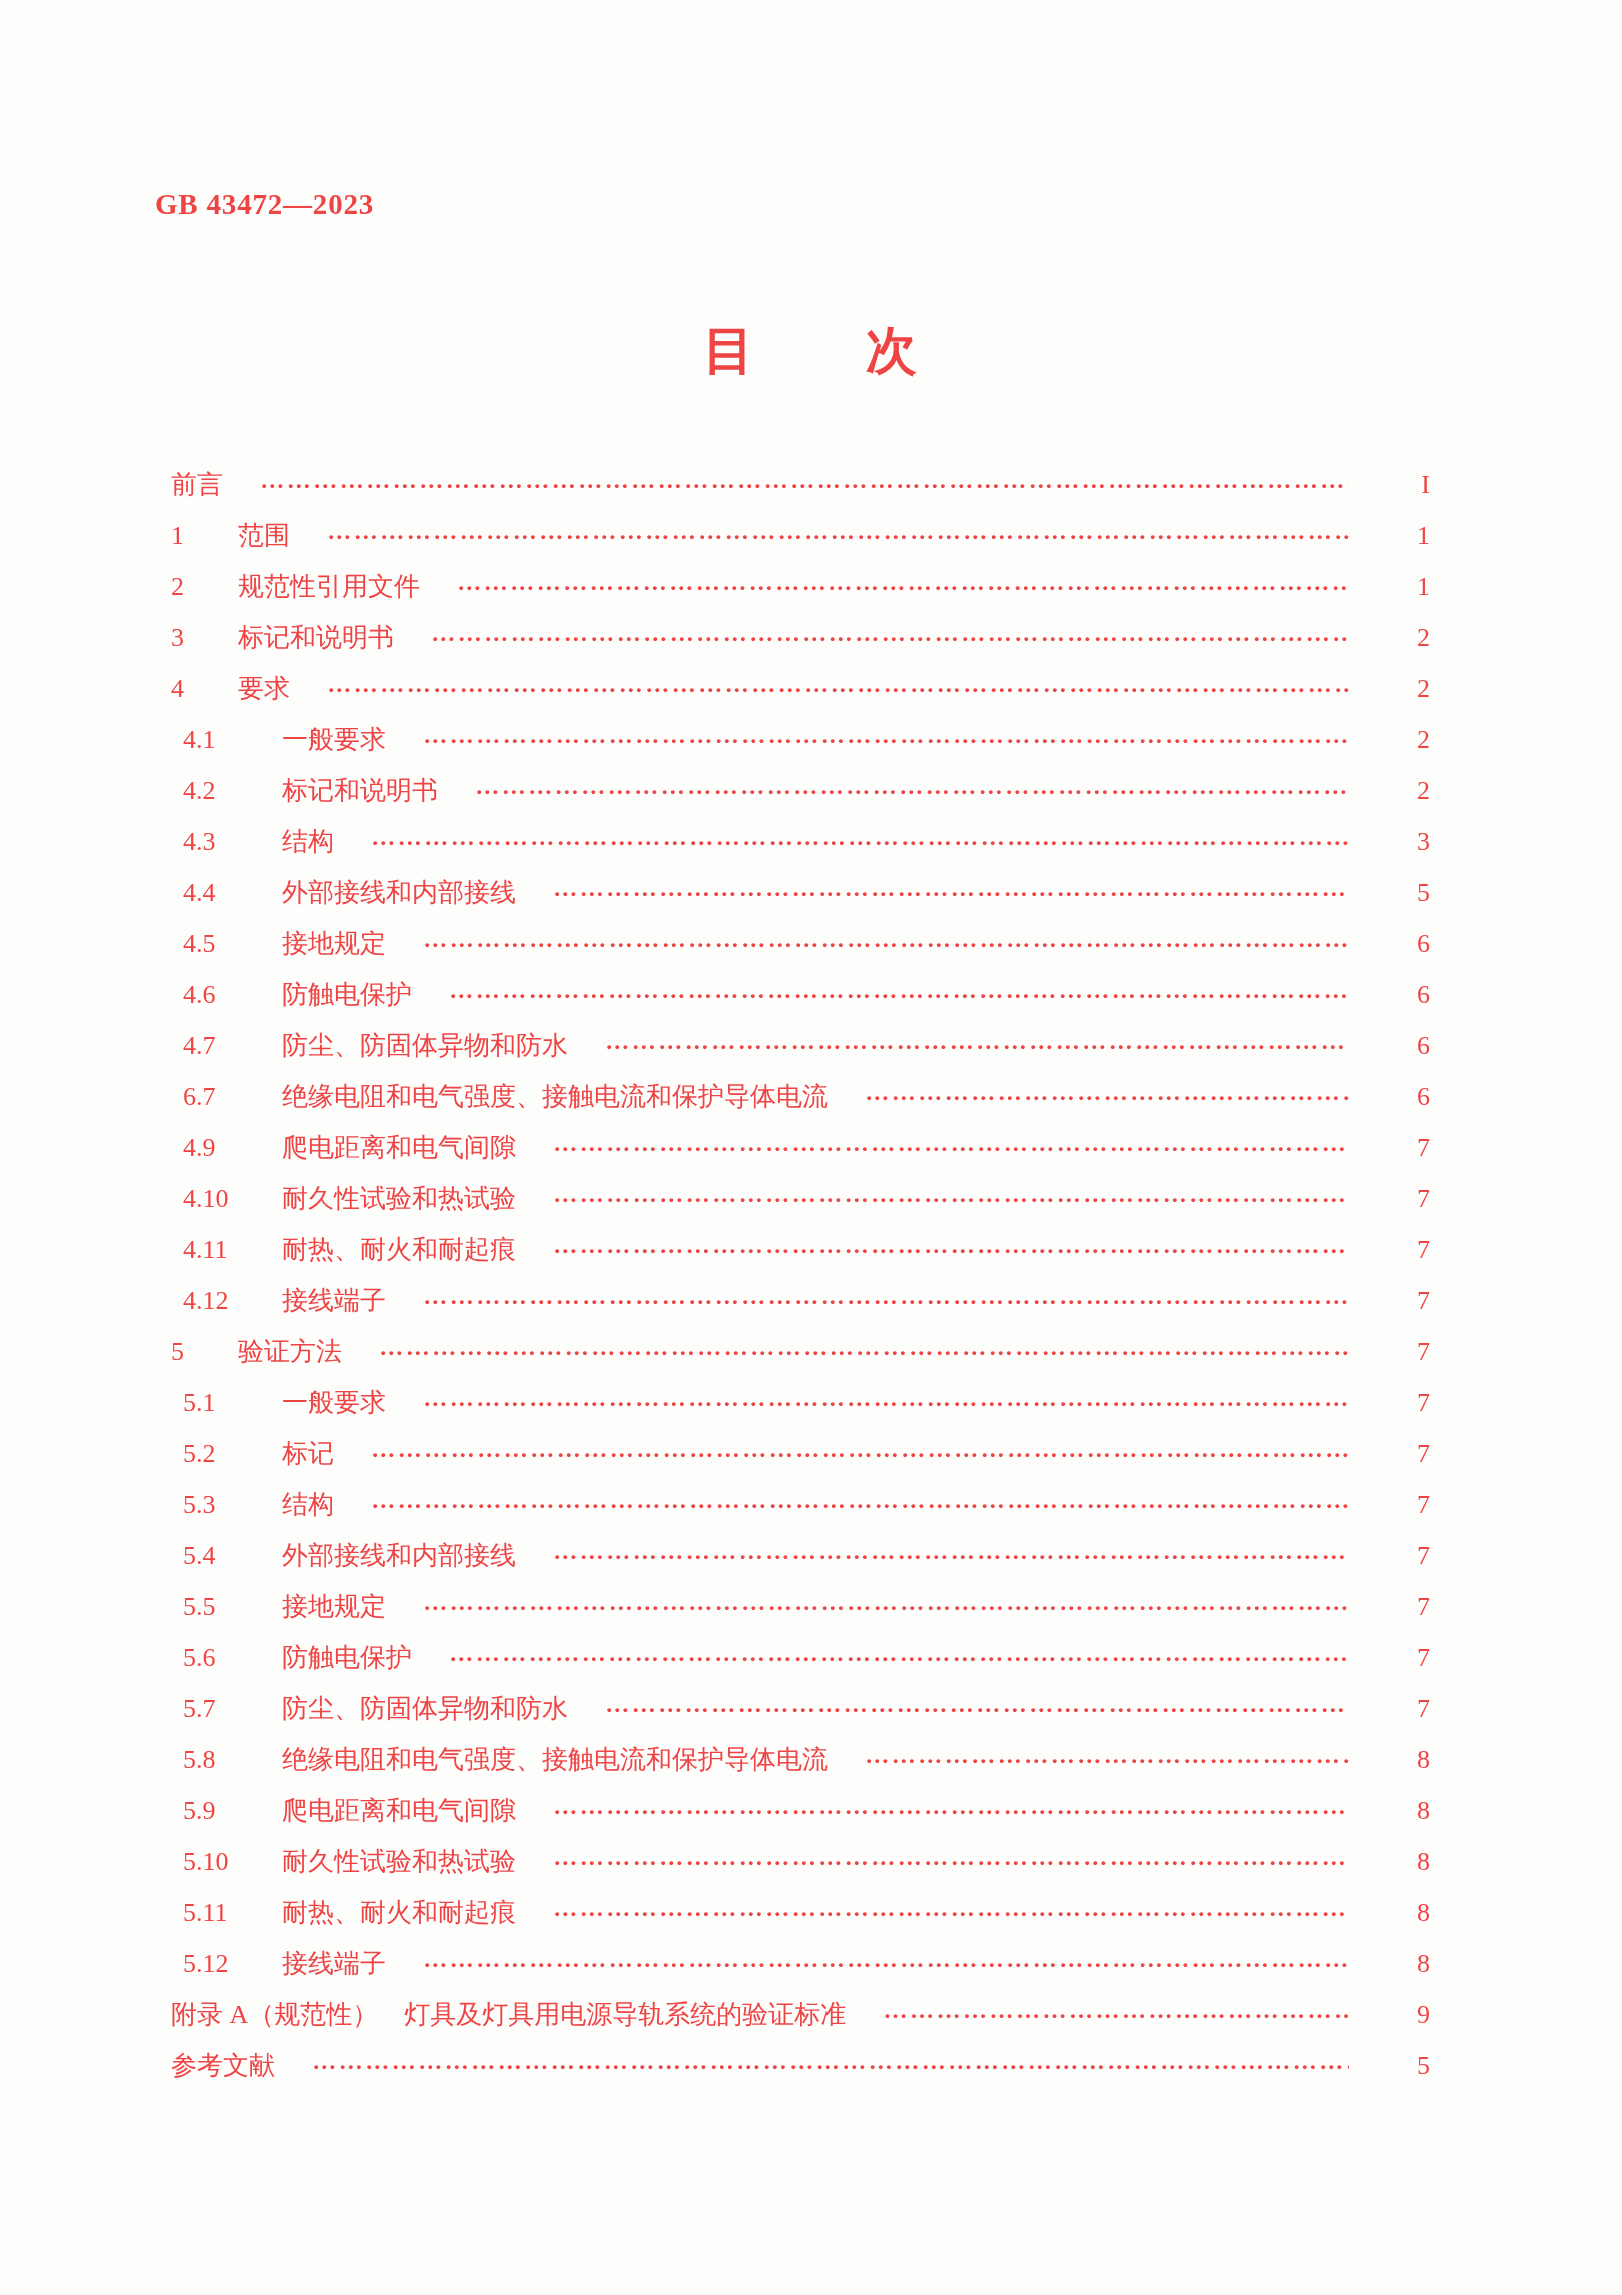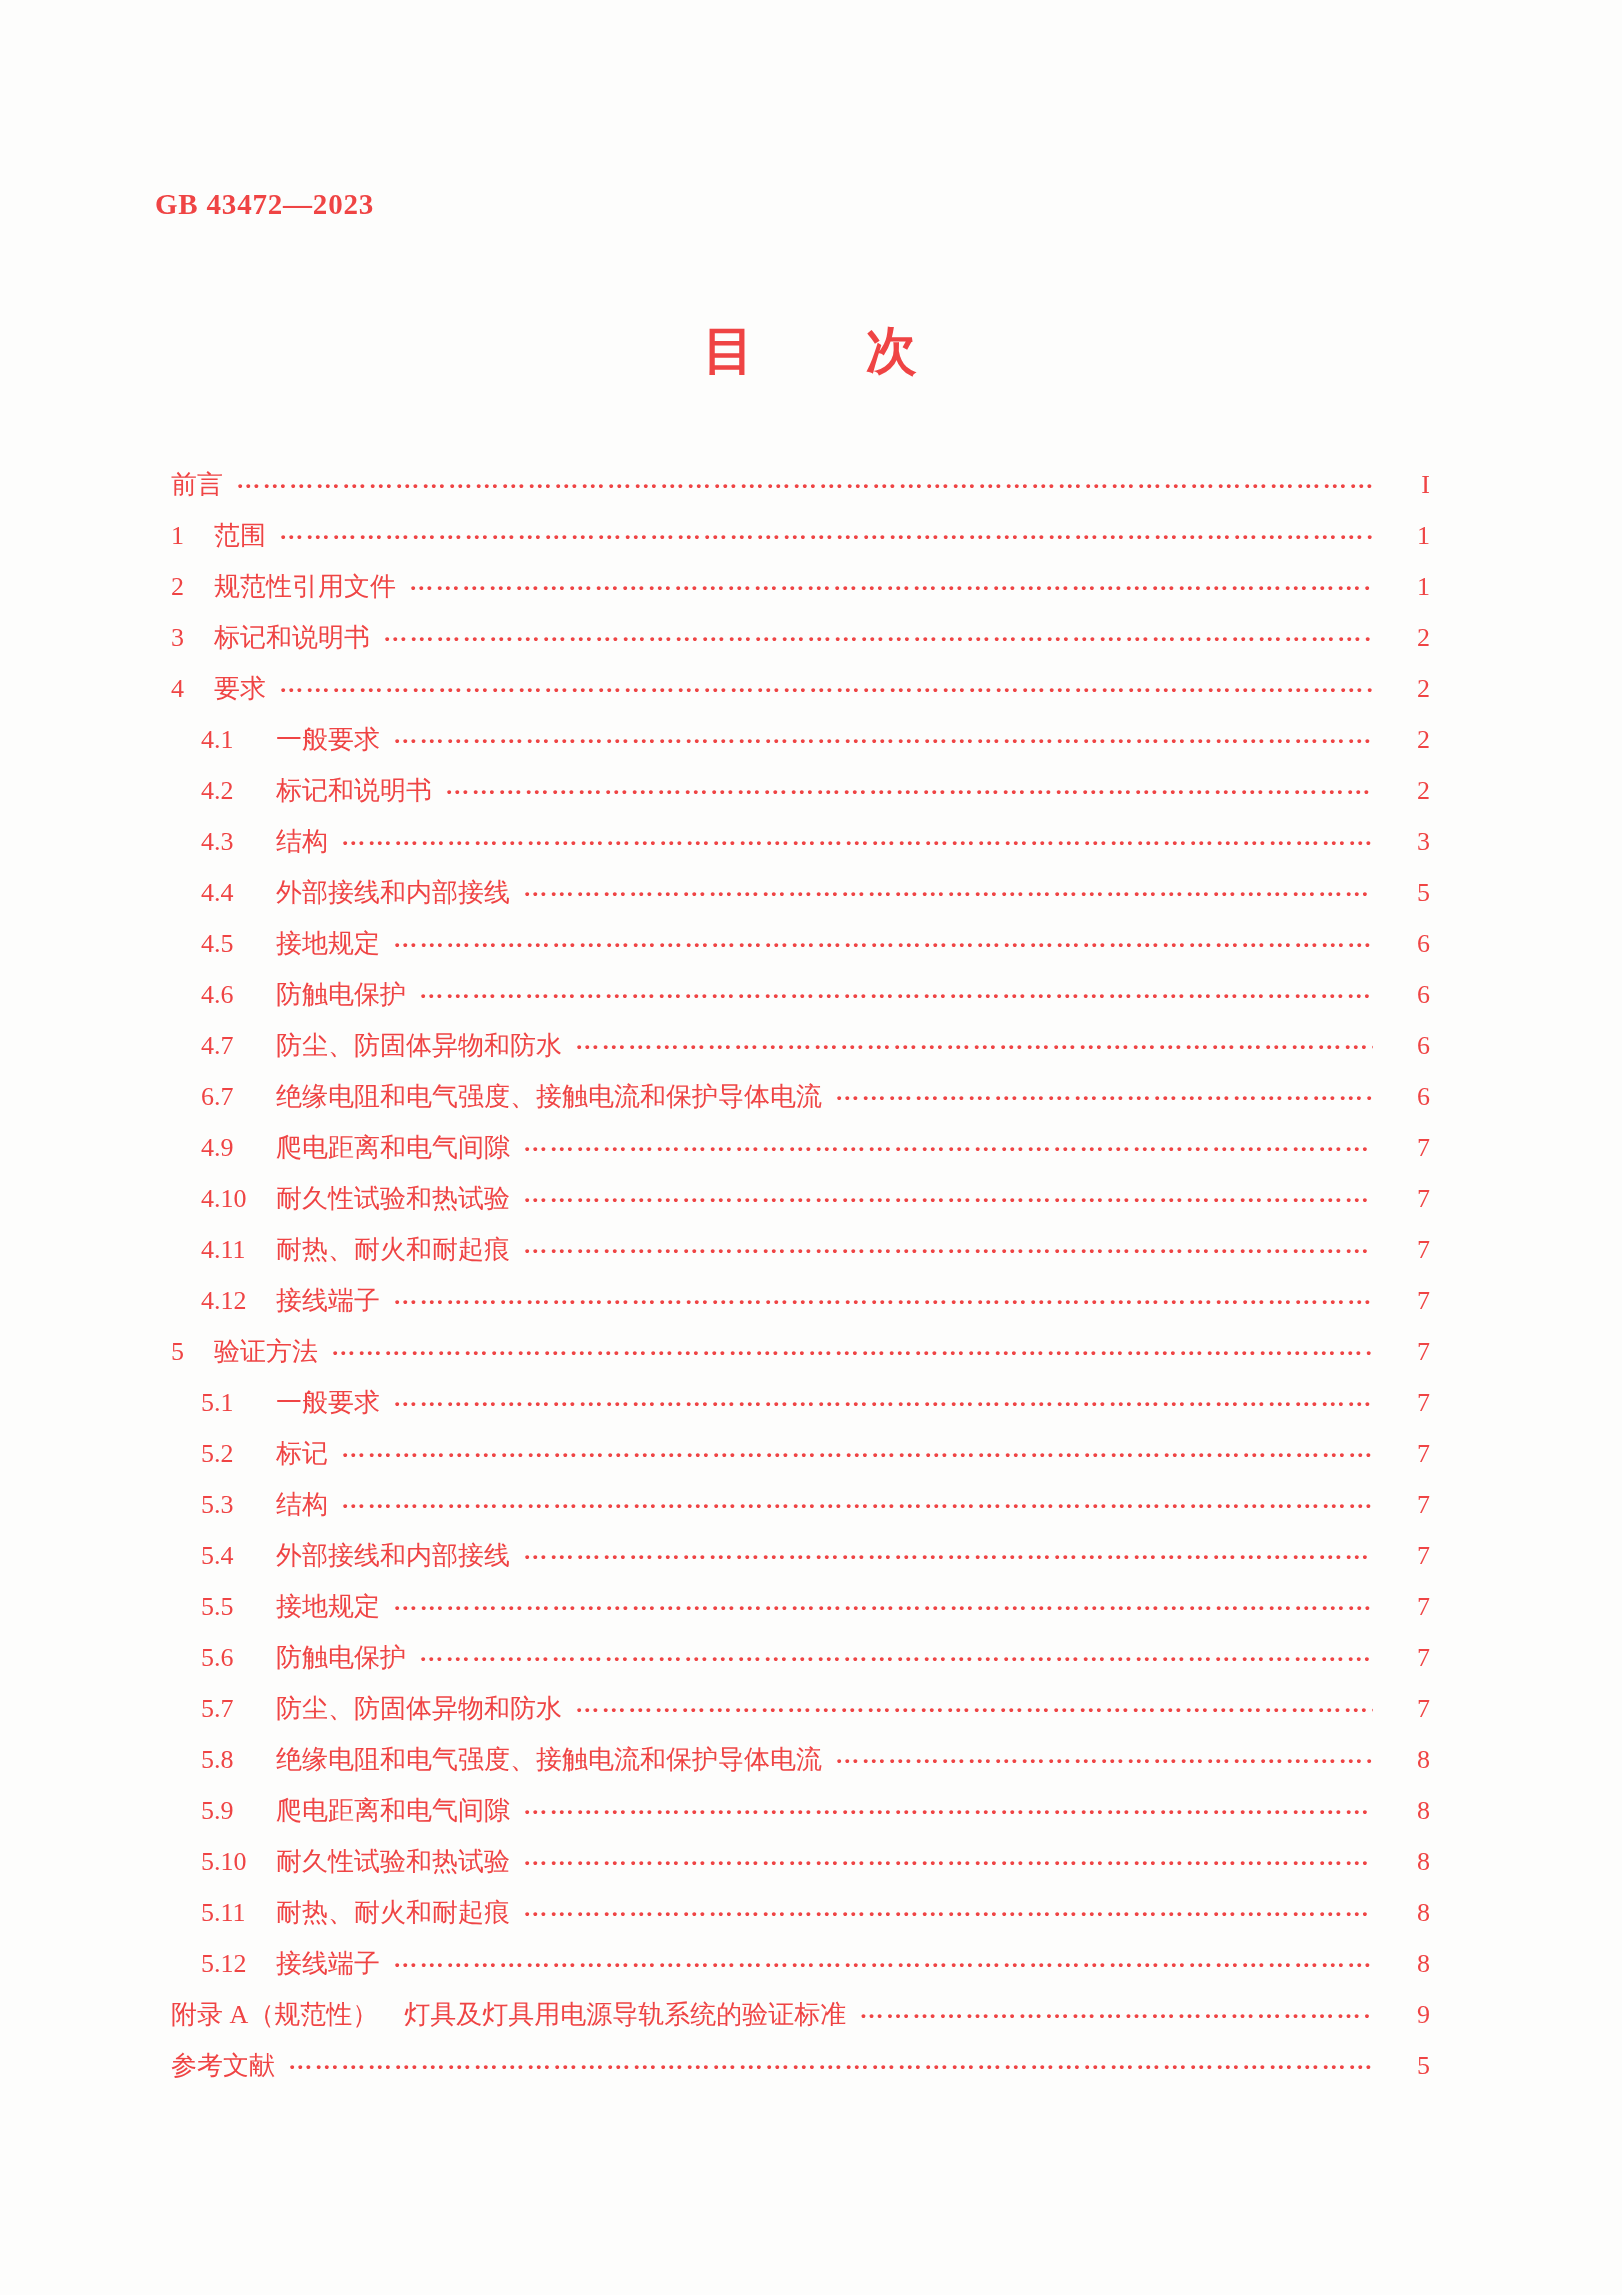--- a/index.html
+++ b/index.html
@@ -20,25 +20,25 @@
     text-align:center;
     font-size:51px;font-weight:700;
     letter-spacing:3.3px;
   }
   .toc-list{
     position:absolute;left:171px;right:193px;top:459px;
   }
   .toc-row{
     display:flex;align-items:flex-start;
     height:51px;line-height:51px;
-    font-size:26px;white-space:nowrap;
+    font-size:26px;white-space:nowrap;gap:24px;
   }
   .num{flex:0 0 auto;}
   .lvl1 .num{min-width:43px;}
-  .lvl2 .num{margin-left:30px;min-width:75px;}
+  .lvl2 .num{margin-left:12px;min-width:75px;}
   .entry-title{flex:0 0 auto;}
   .leader{
     flex:1 1 auto;min-width:0;overflow:hidden;
     margin:0 10px 0 13.3px;
     font-size:24px;font-weight:700;letter-spacing:2.5px;
     position:relative;top:-0.18em;
   }
   .page-num{flex:0 0 auto;min-width:47px;text-align:right;}
 </style>
 </head>

